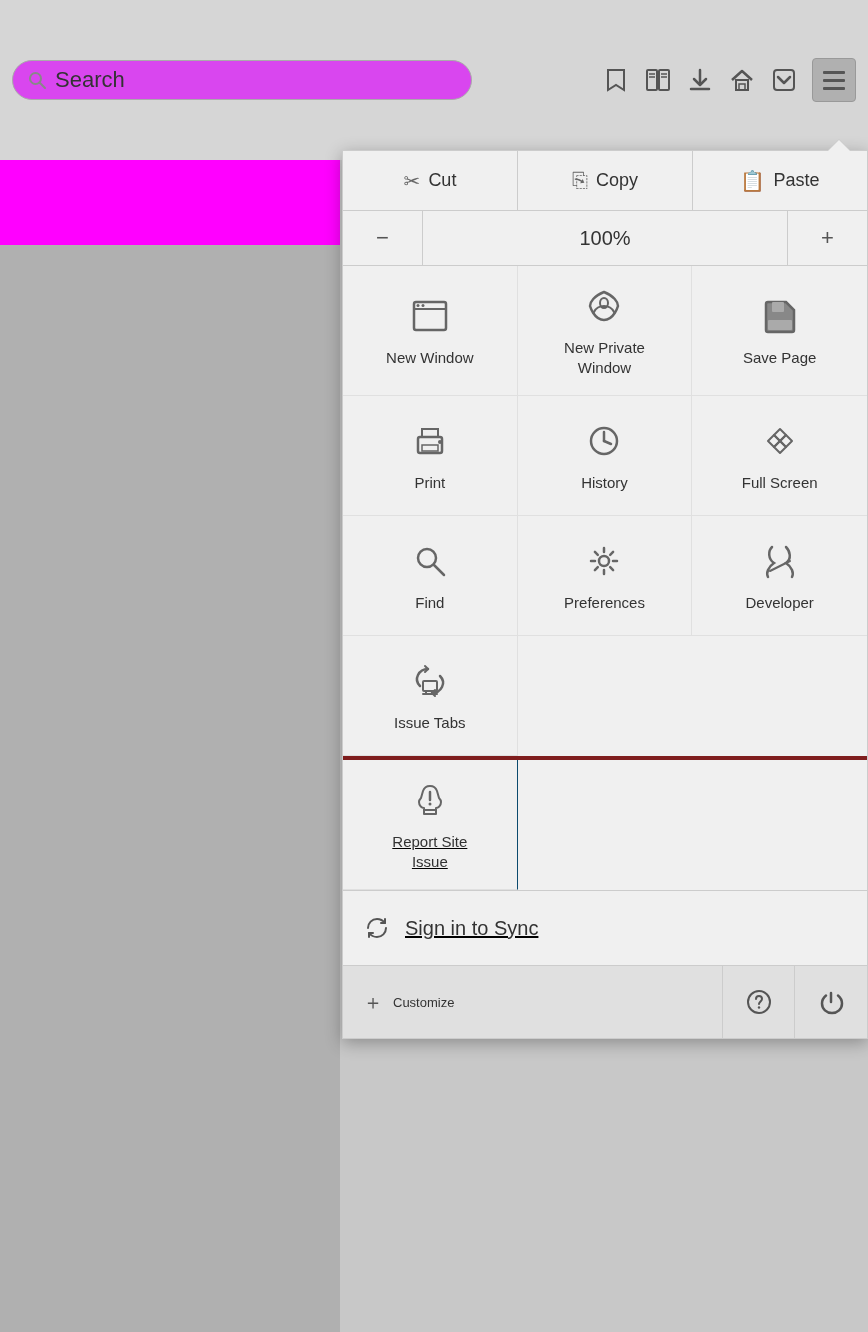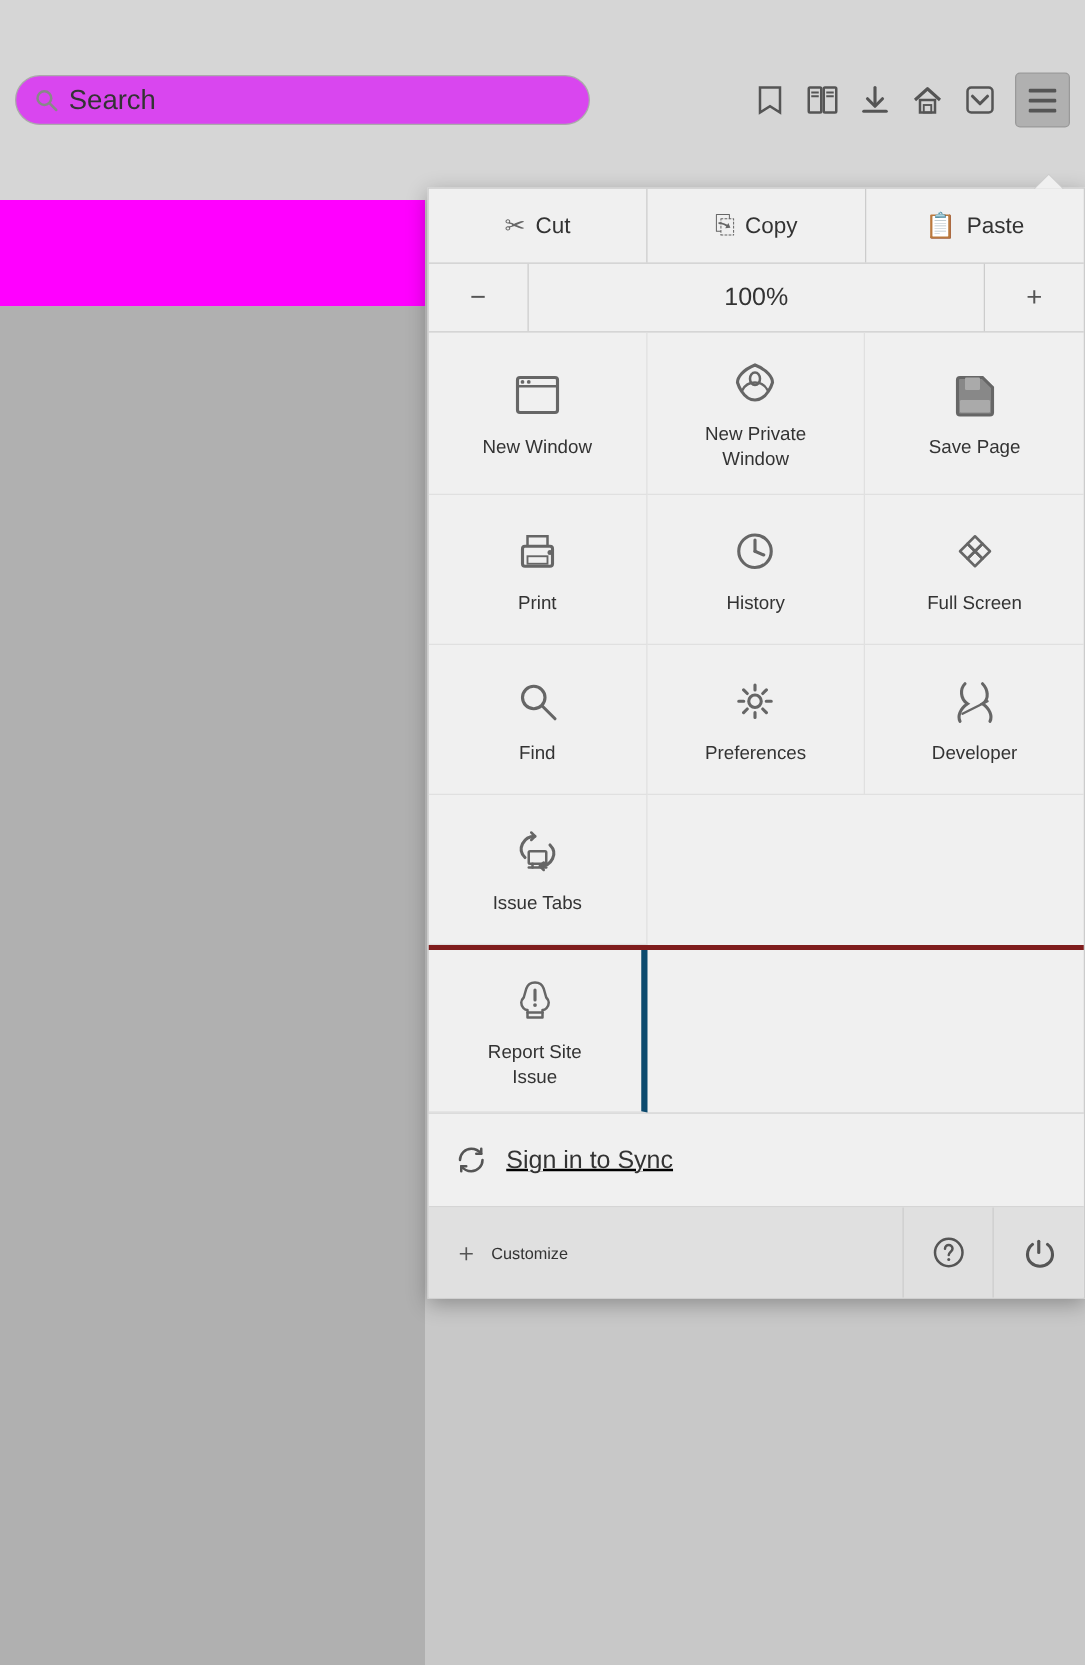--- a/index.html
+++ b/index.html
@@ -233,21 +233,22 @@
     }
 
     
     .menu-row-single {
       display: grid;
       grid-template-columns: repeat(3, 1fr);
       border-bottom: 1px solid #ccc;
     }
 
     .menu-row-single .menu-item {
-      border-right: 5px solid #0c4a6e;
+      border-right: 1px solid #0c4a6e;
+      text-decoration: underline;
     }
 
     .menu-row-single .menu-item:last-child {
       border-right: none;
     }
 
     
     .sync-row {
       display: flex;
       align-items: center;

